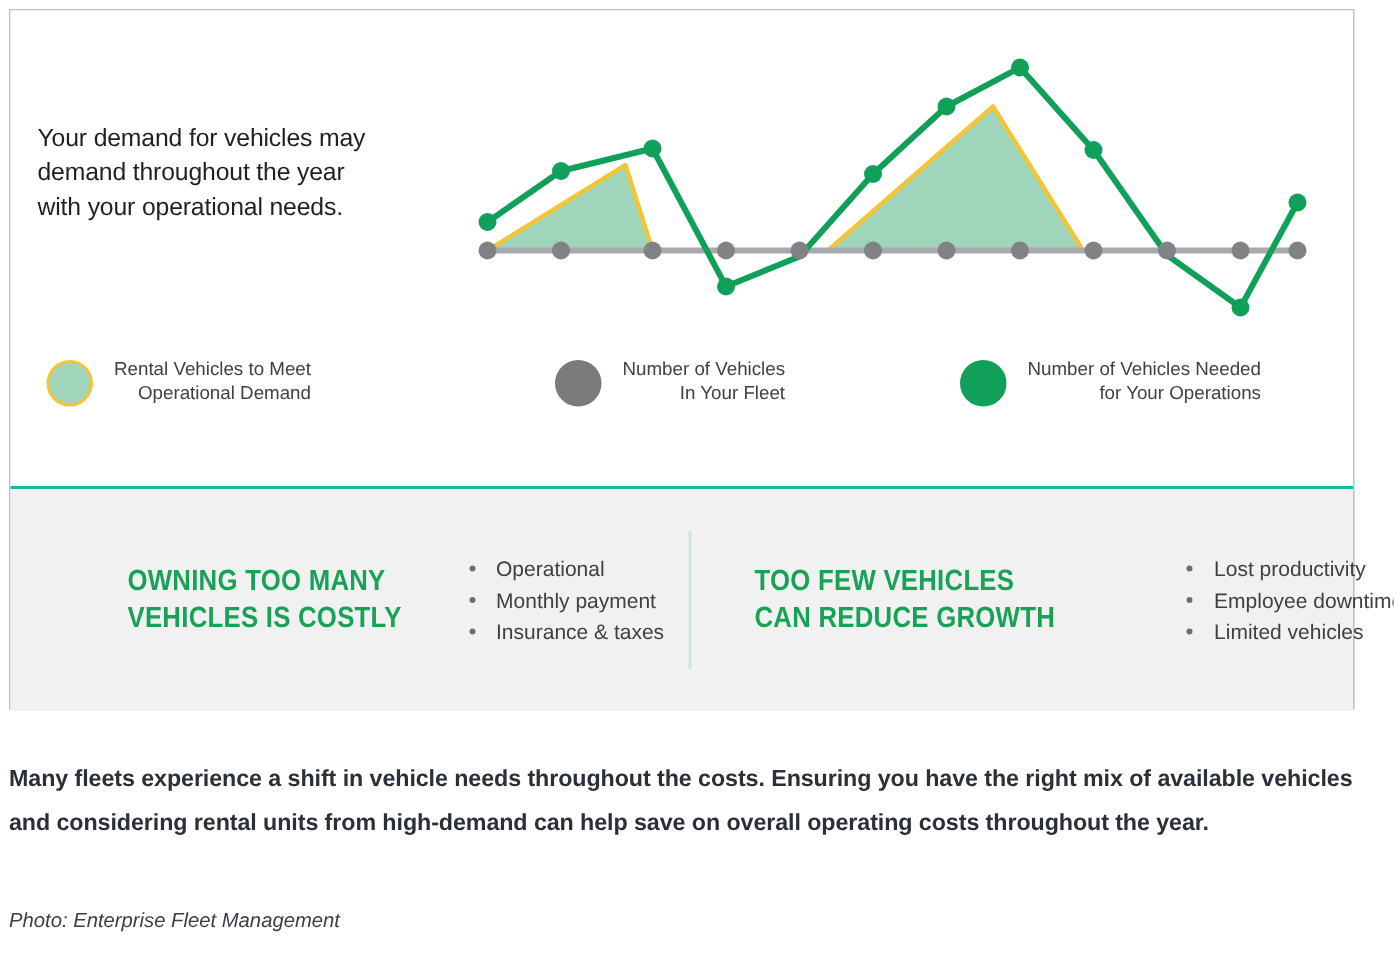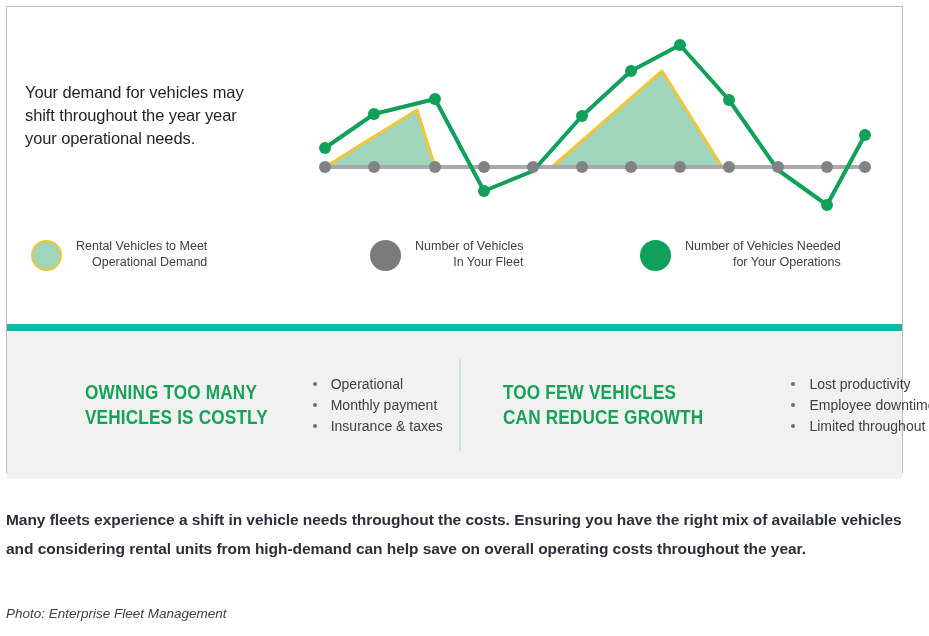--- a/index.html
+++ b/index.html
@@ -95,21 +95,21 @@
     line-height: 16px;
     color: #414042;
   }
   .legend-label .l2 { display: block; }
 
   
   .points-panel {
     position: relative;
     height: 148px;
     background: #f1f1f1;
-    border-top: 7px solid #14b8a6;
+    border-top: 2px solid #14b8a6;
   }
   .points-inner {
     position: absolute;
     left: 0; top: 0; right: 0; bottom: 0;
     display: flex;
     align-items: center;
   }
   .point-col {
     display: flex;
     align-items: center;
@@ -186,21 +186,21 @@
 </style>
 </head>
 <body>
 
 <div class="page">
 
   <div class="infographic-card">
 
     <div class="chart-panel">
 
-      <div class="headline">Your demand for vehicles may shift throughout the year year your operational needs.</div>
+      <div class="headline">Your demand for vehicles may demand throughout the year with your operational needs.</div>
 
       <div class="chart-svg-wrap">
         <svg class="chart-svg" viewBox="0 0 580 205">
 
           <polygon points="18,152 110,95 128,152" fill="#9ed5bb" stroke="#f2c438" stroke-width="3" stroke-linejoin="round"></polygon>
           <polygon points="245,152 355,56 415,152" fill="#9ed5bb" stroke="#f2c438" stroke-width="3" stroke-linejoin="round"></polygon>
 
           <line x1="18" y1="152" x2="558" y2="152" stroke="#a7a9ac" stroke-width="4"></line>
 
           <polyline points="18,133 67,99 128,84 177,176 226,156 275,101 324,56 373,30 422,85 471,155 520,190 558,120" fill="none" stroke="#10a05a" stroke-width="4" stroke-linejoin="round" stroke-linecap="round"></polyline>
@@ -282,21 +282,21 @@
         <div class="panel-divider"></div>
 
         <div class="point-col right">
           <div class="point-heading">
             <span>TOO FEW VEHICLES</span>
             <span class="hl2">CAN REDUCE GROWTH</span>
           </div>
           <ul class="point-list">
             <li><span class="bullet"></span><span>Lost productivity</span></li>
             <li><span class="bullet"></span><span>Employee downtime</span></li>
-            <li><span class="bullet"></span><span>Limited throughout</span></li>
+            <li><span class="bullet"></span><span>Limited vehicles</span></li>
           </ul>
         </div>
 
       </div>
     </div>
 
   </div>
 
   <div class="caption">Many fleets experience a shift in vehicle needs throughout the costs. Ensuring you have the right mix of available vehicles and considering rental units from high-demand can help save on overall operating costs throughout the year.</div>
 

